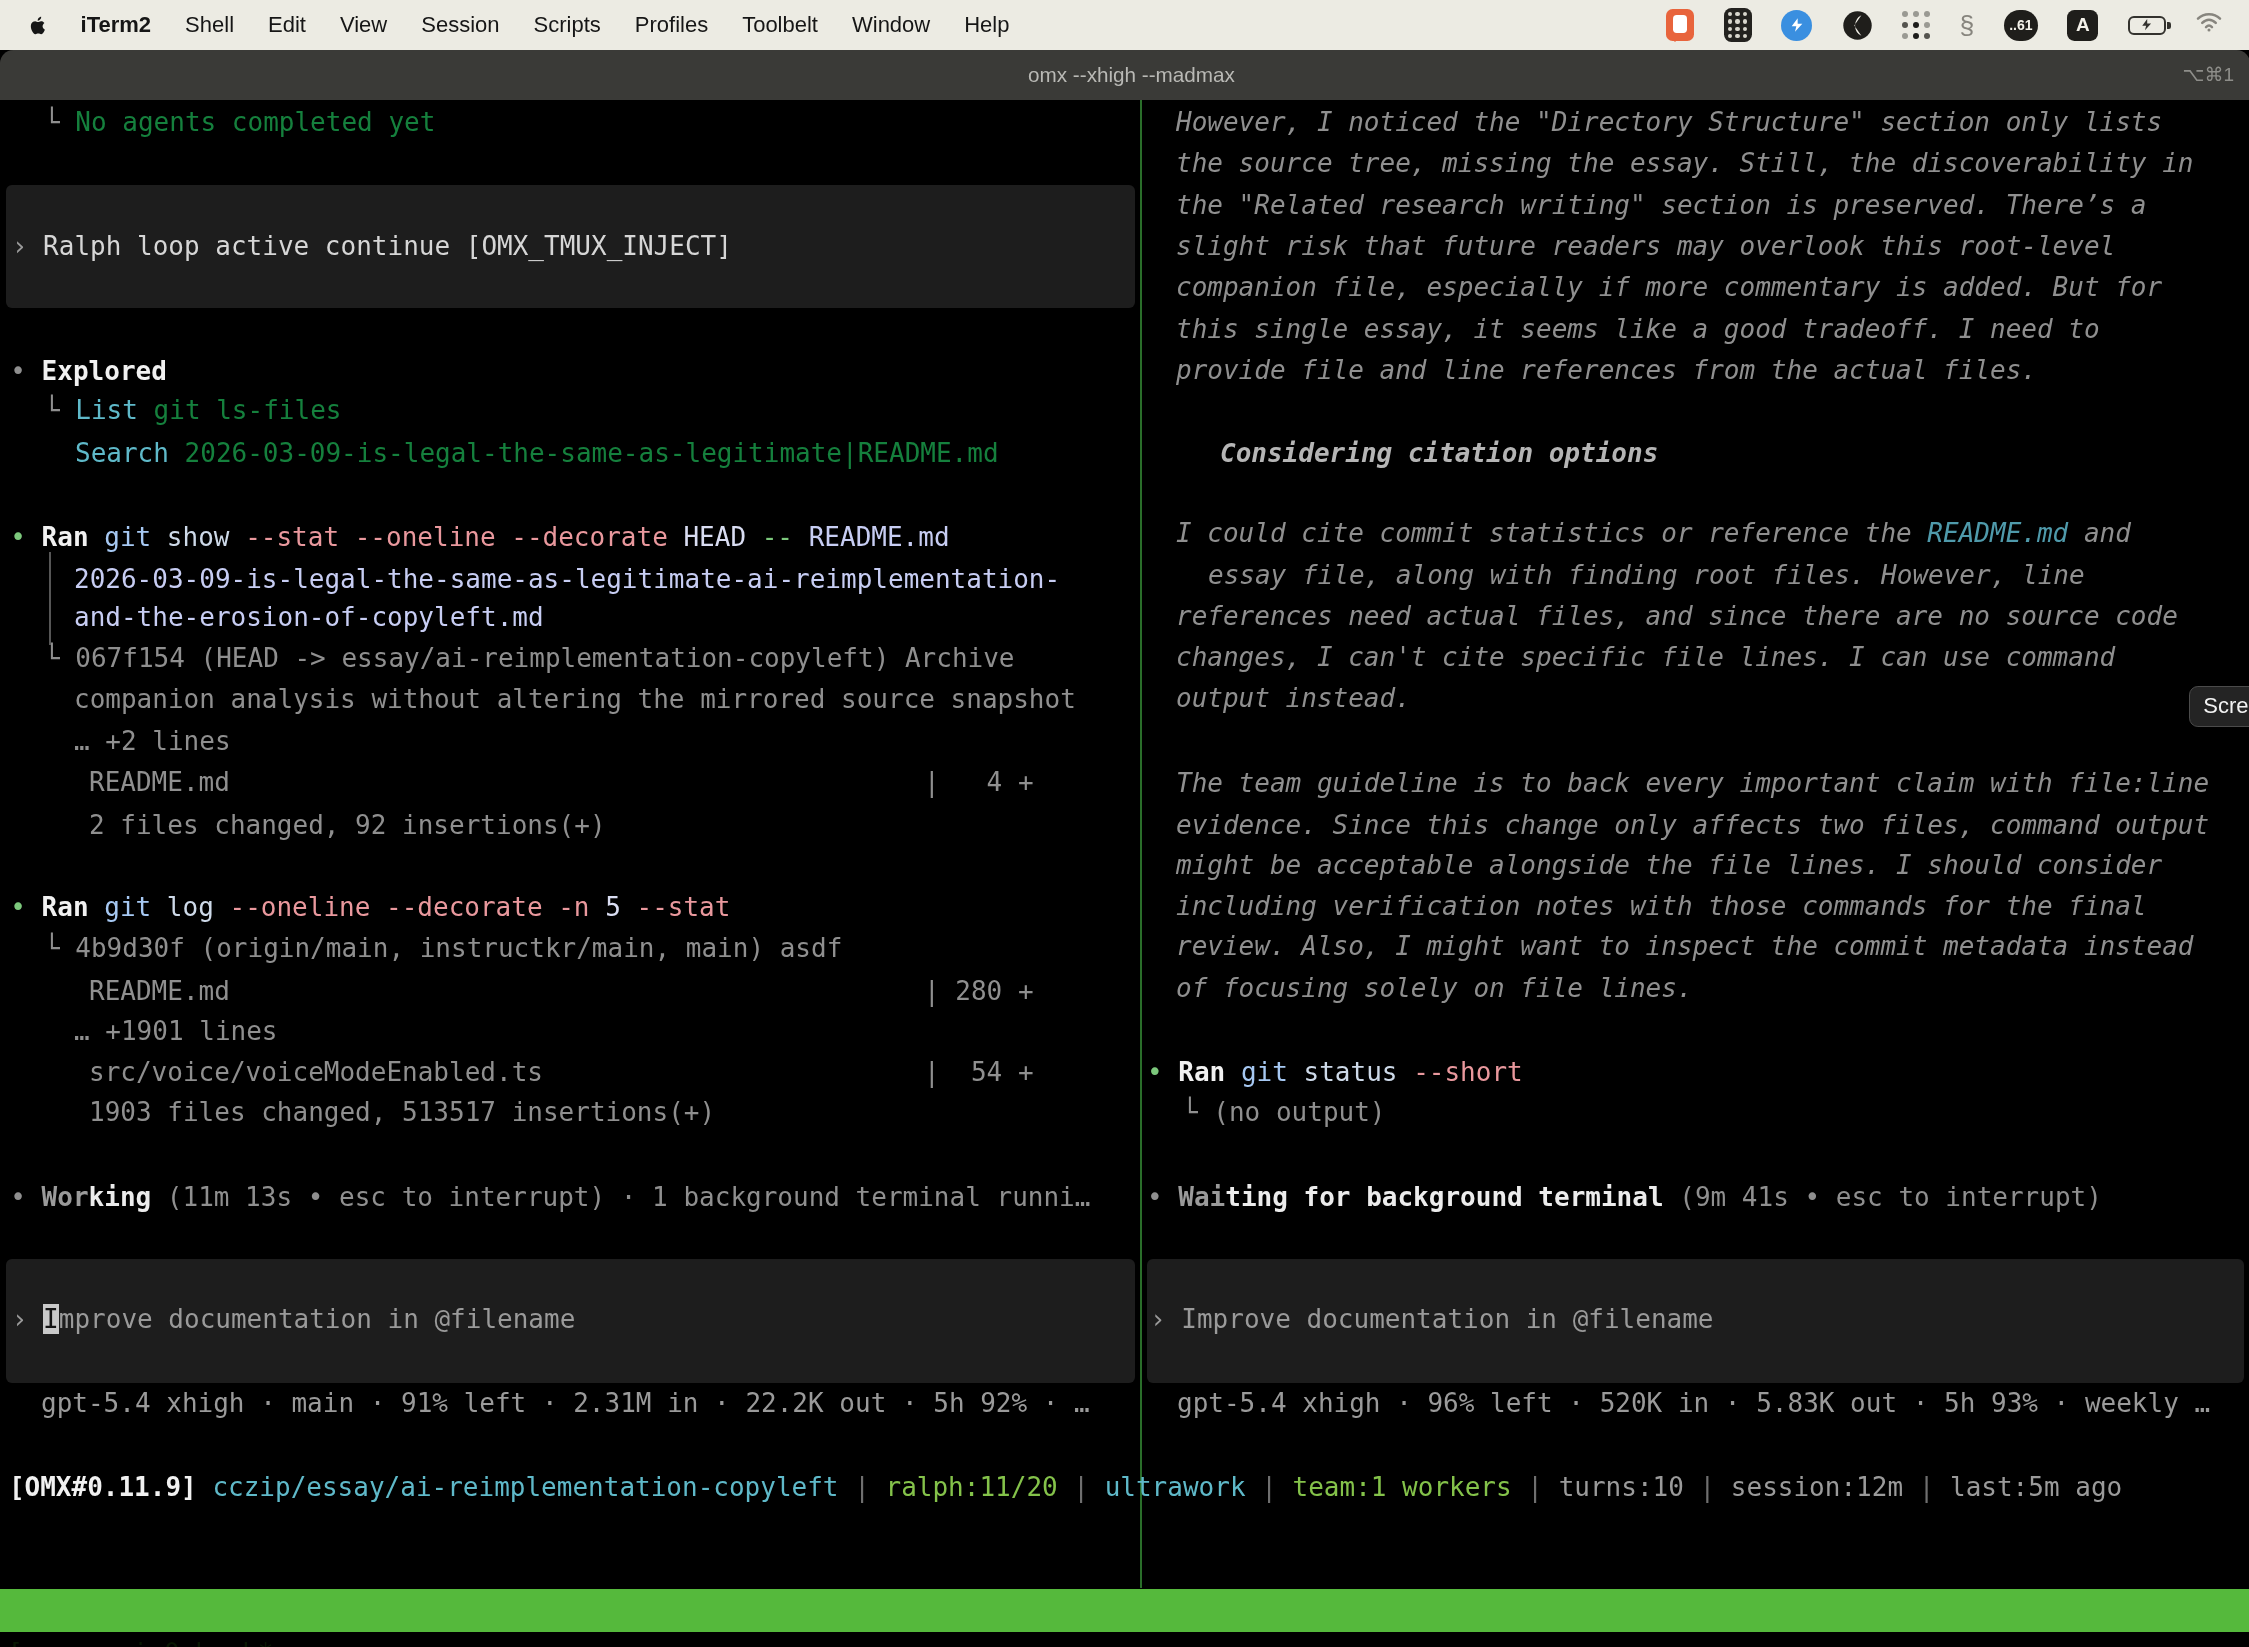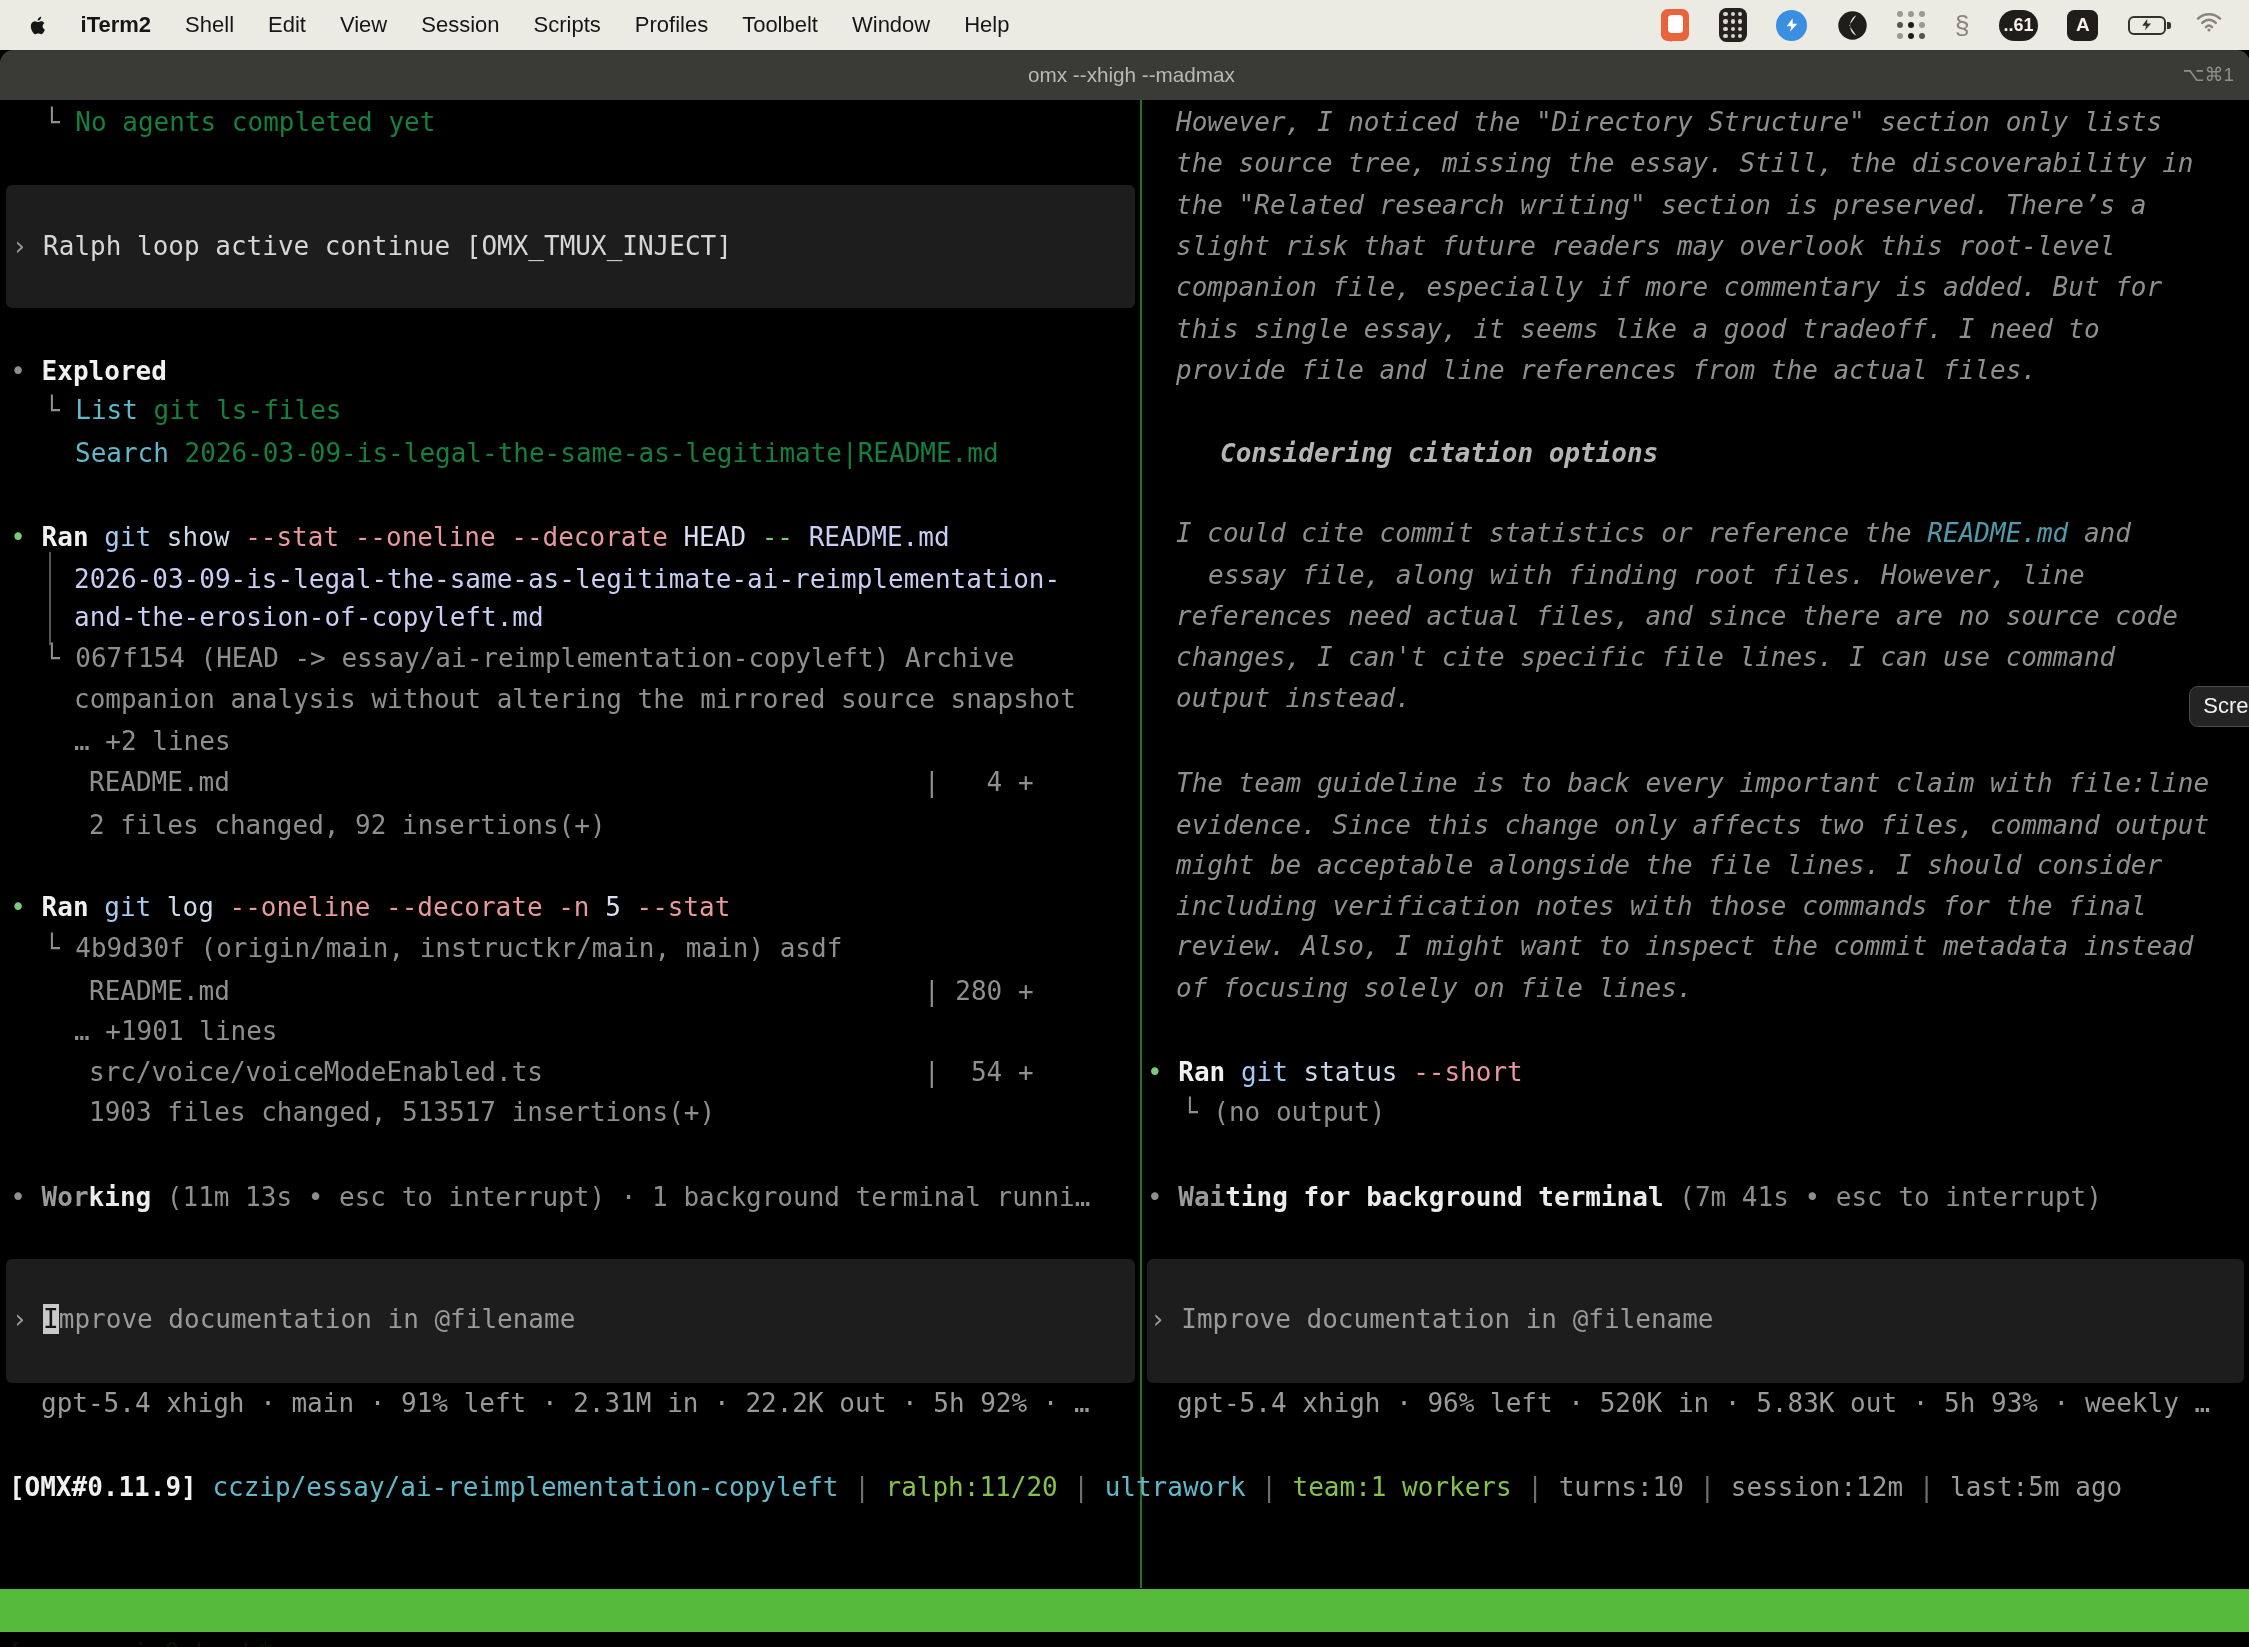--- a/index.html
+++ b/index.html
@@ -23,21 +23,21 @@
   .ic-chat { width:28px; height:32px; background:#e8643c; border-radius:6.6px; position:relative; }
   .ic-chat::before { content:""; position:absolute; left:6.6px; top:5.9px; width:14.8px; height:17.7px; background:#fff; border-radius:3.7px; }
   .ic-chat::after { content:""; position:absolute; left:4.4px; bottom:-5.9px; border:5.2px solid transparent; border-top-color:#e8643c; }
   .ic-keypad { width:28px; height:34px; background:#23221f; border-radius:7.4px; display:grid; grid-template-columns:repeat(3,4.4px); grid-auto-rows:4.4px; gap:3px; justify-content:center; align-content:center; }
   .ic-keypad i { background:#d8d6cd; border-radius:50%; }
   .ic-bluebadge { width:31px; height:31px; background:#3a8fe0; border-radius:50%; display:flex; align-items:center; justify-content:center; }
   .ic-kcircle { width:31px; height:31px; }
   .ic-dots { display:grid; grid-template-columns:repeat(3,5.9px); grid-auto-rows:5.9px; gap:5.2px; }
   .ic-dots i { border-radius:50%; }
   .ic-hook { font-size:26.6px; color:#87857e; }
-  .ic-61 { min-width:34px; height:31px; background:#1f1e1b; border-radius:15.5px; color:#f4f2ea; font-size:18px; font-weight:bold; display:flex; align-items:center; justify-content:center; padding:0 4.4px; }
+  .ic-61 { min-width:34px; height:31px; background:#1f1e1b; border-radius:15.5px; color:#f4f2ea; font-size:14px; font-weight:bold; display:flex; align-items:center; justify-content:center; padding:0 4.4px; }
   .ic-akey { width:31px; height:31px; background:#1f1e1b; border-radius:7.4px; color:#f4f2ea; font-size:19px; font-weight:bold; display:flex; align-items:center; justify-content:center; }
   .ic-batt { width:38px; height:19px; border:2.2px solid #33322e; border-radius:5.9px; position:relative; display:flex; align-items:center; justify-content:center; }
   .ic-batt::after { content:""; position:absolute; right:-6.6px; top:4.4px; width:3.7px; height:7.4px; background:#33322e; border-radius:0 2.2px 2.2px 0; }
 
   
   .titlebar {
     position:absolute; left:0; top:50px; width:2250px; height:50px;
     background:#3a3a37; border-radius:13.3px 13.3px 0 0;
     text-align:center; line-height:50px; font-size:20.7px; color:#b9b9b5;padding-left:13px;
   }
@@ -246,21 +246,21 @@
 <div class="ln it" style="left:1176px; top:805px;">evidence. Since this change only affects two files, command output</div>
 <div class="ln it" style="left:1176px; top:845px;">might be acceptable alongside the file lines. I should consider</div>
 <div class="ln it" style="left:1176px; top:886px;">including verification notes with those commands for the final</div>
 <div class="ln it" style="left:1176px; top:926px;">review. Also, I might want to inspect the commit metadata instead</div>
 <div class="ln it" style="left:1176px; top:968px;">of focusing solely on file lines.</div>
 
 <div class="ln" style="left:1147px; top:1052px;"><span class="t-grn">• </span><span class="t-boldwh">Ran </span><span class="t-blue">git </span><span class="t-sub">status </span><span class="t-pink">--short</span></div>
 
 <div class="ln" style="left:1182px; top:1092px;"><span class="t-dim">└ </span><span class="t-dim">(no output)</span></div>
 
-<div class="ln" style="left:1147px; top:1177px;"><span class="t-dim">• </span><span class="w-dim">Wai</span><span class="w-bri">ting for background terminal</span><span class="t-dim"> (7m 41s • esc to interrupt)</span></div>
+<div class="ln" style="left:1147px; top:1177px;"><span class="t-dim">• </span><span class="w-dim">Wai</span><span class="w-bri">ting for background terminal</span><span class="t-dim"> (9m 41s • esc to interrupt)</span></div>
 
 <div class="ln" style="left:1150px; top:1299px;"><span class="t-ghost">› </span><span class="t-ghost">Improve documentation in @filename</span></div>
 
 <div class="ln t-ghost" style="left:1177px; top:1383px;">gpt-5.4 xhigh · 96% left · 520K in · 5.83K out · 5h 93% · weekly …</div>
 
 <div class="overlay-chip">Scre</div>
 
 <div class="ln" style="left:8.9px; top:1467px;"><span class="t-boldwh">[OMX#0.11.9] </span><span class="t-cyan">cczip/essay/ai-reimplementation-copyleft</span><span class="t-sep"> | </span><span class="t-lime">ralph:11/20</span><span class="t-sep"> | </span><span class="t-cyan">ultrawork</span><span class="t-sep"> | </span><span class="t-lime">team:1 workers</span><span class="t-sep"> | </span><span class="t-ghost">turns:10</span><span class="t-sep"> | </span><span class="t-ghost">session:12m</span><span class="t-sep"> | </span><span class="t-ghost">last:5m ago</span></div>
 
 <div class="tmuxbar">

